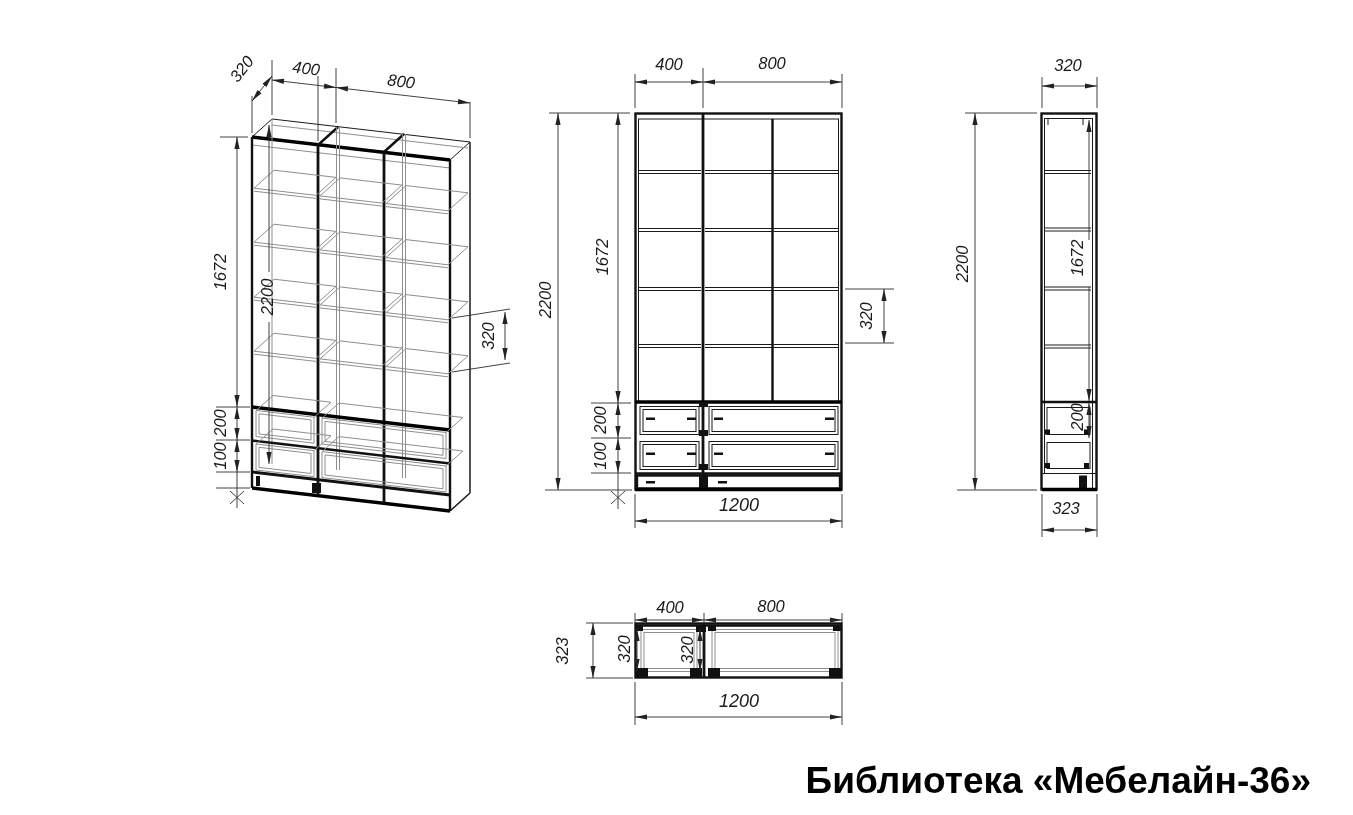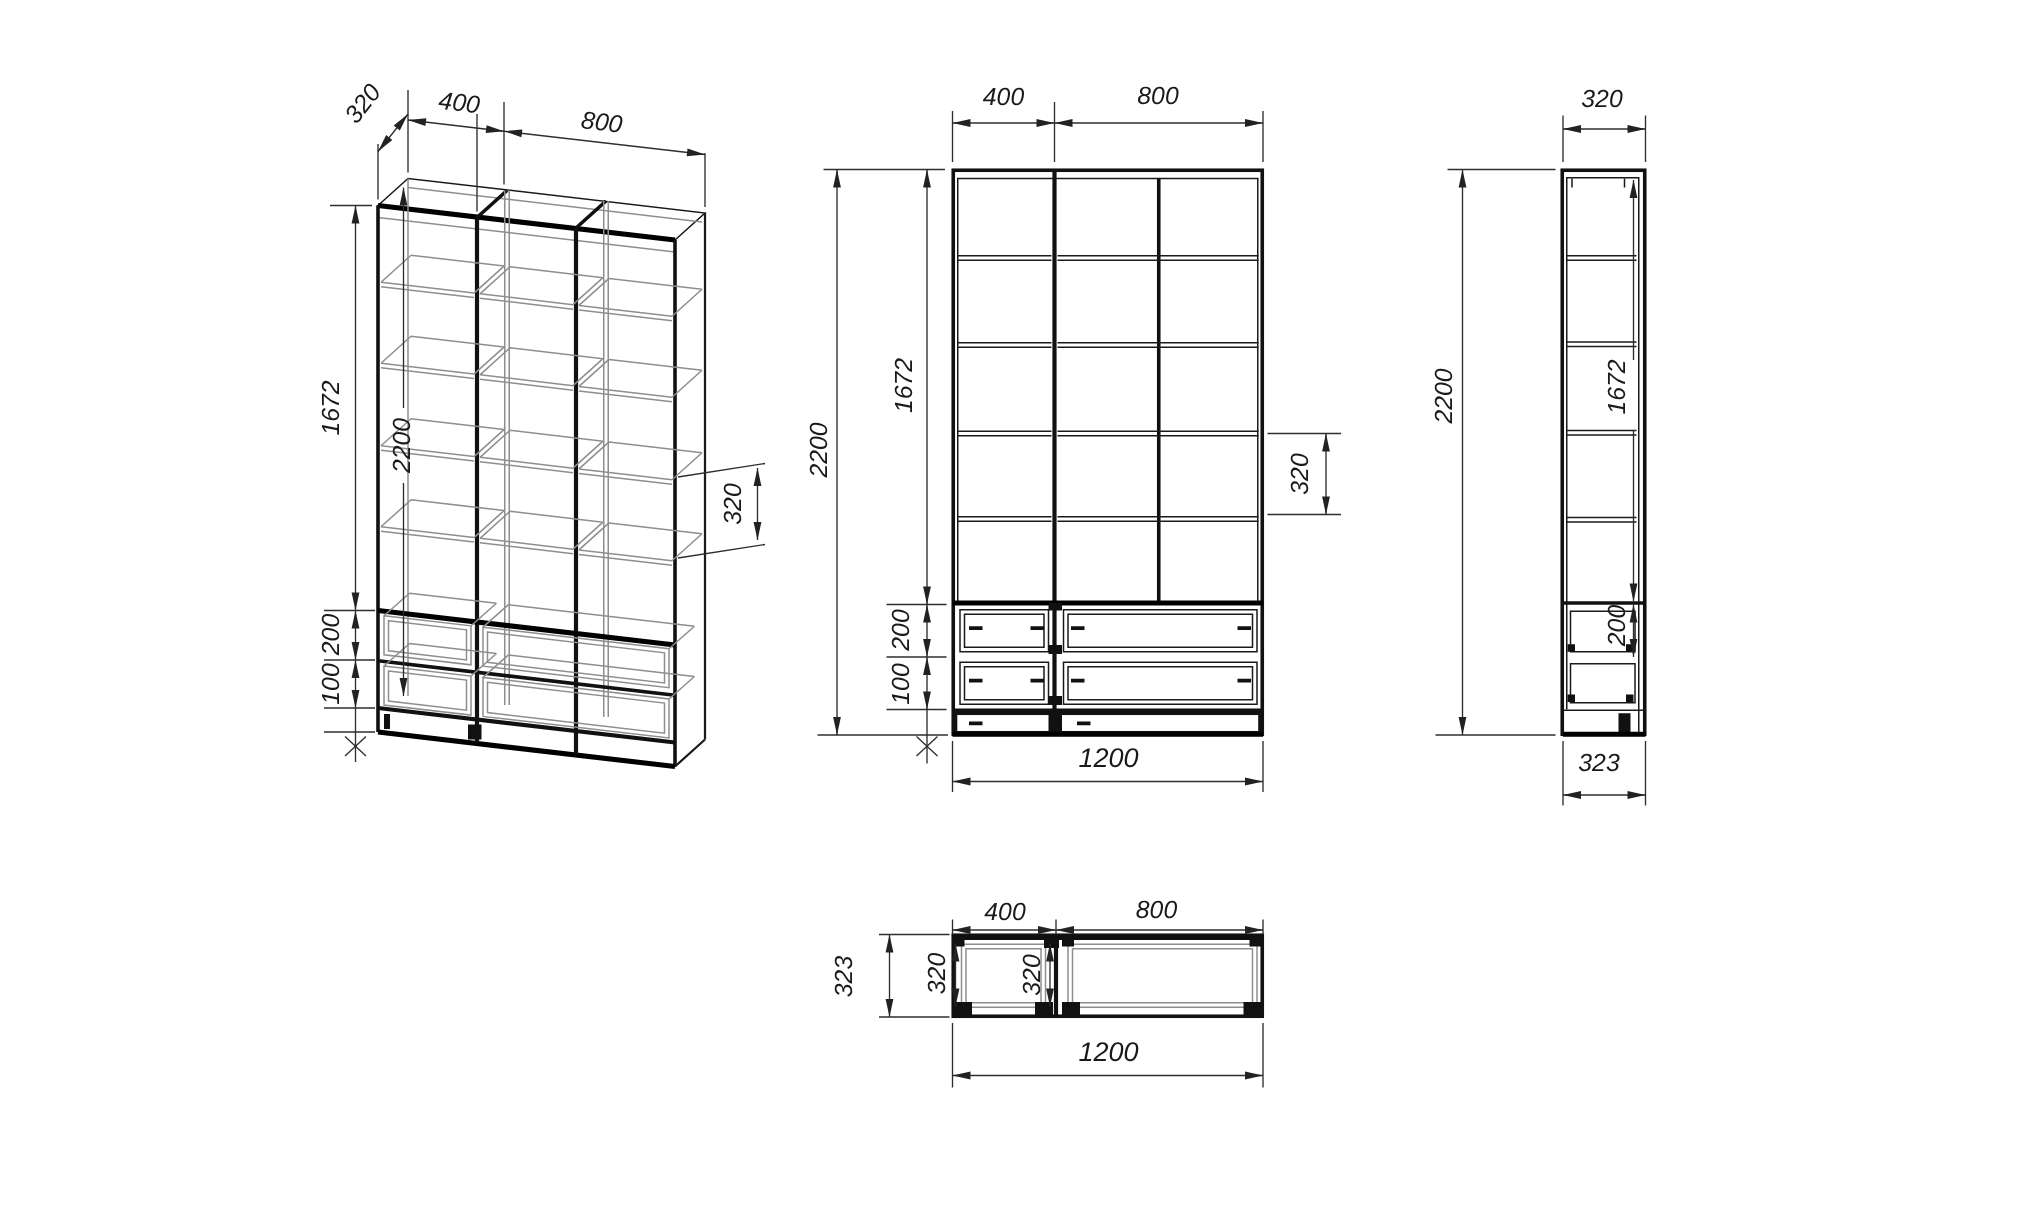--- a/index.html
+++ b/index.html
@@ -270,13 +270,14 @@
     <text class="dim" x="625" y="654" transform="rotate(-90 625 649)">320</text>
     <line class="d1" x1="700" y1="629" x2="700" y2="671" marker-start="url(#as)" marker-end="url(#ae)"></line>
     <text class="dim" x="688" y="655" transform="rotate(-90 688 650)">320</text>
     <line class="d1" x1="635" y1="682" x2="635" y2="725"></line>
     <line class="d1" x1="842" y1="682" x2="842" y2="725"></line>
     <line class="d1" x1="635" y1="717" x2="842" y2="717" marker-start="url(#as)" marker-end="url(#ae)"></line>
     <text class="dim dimlg" x="739" y="707">1200</text>
   </g>
 </svg>
 
+<div class="title">Библиотека «Мебелайн-36»</div>
 </div>
 
 </body></html>

